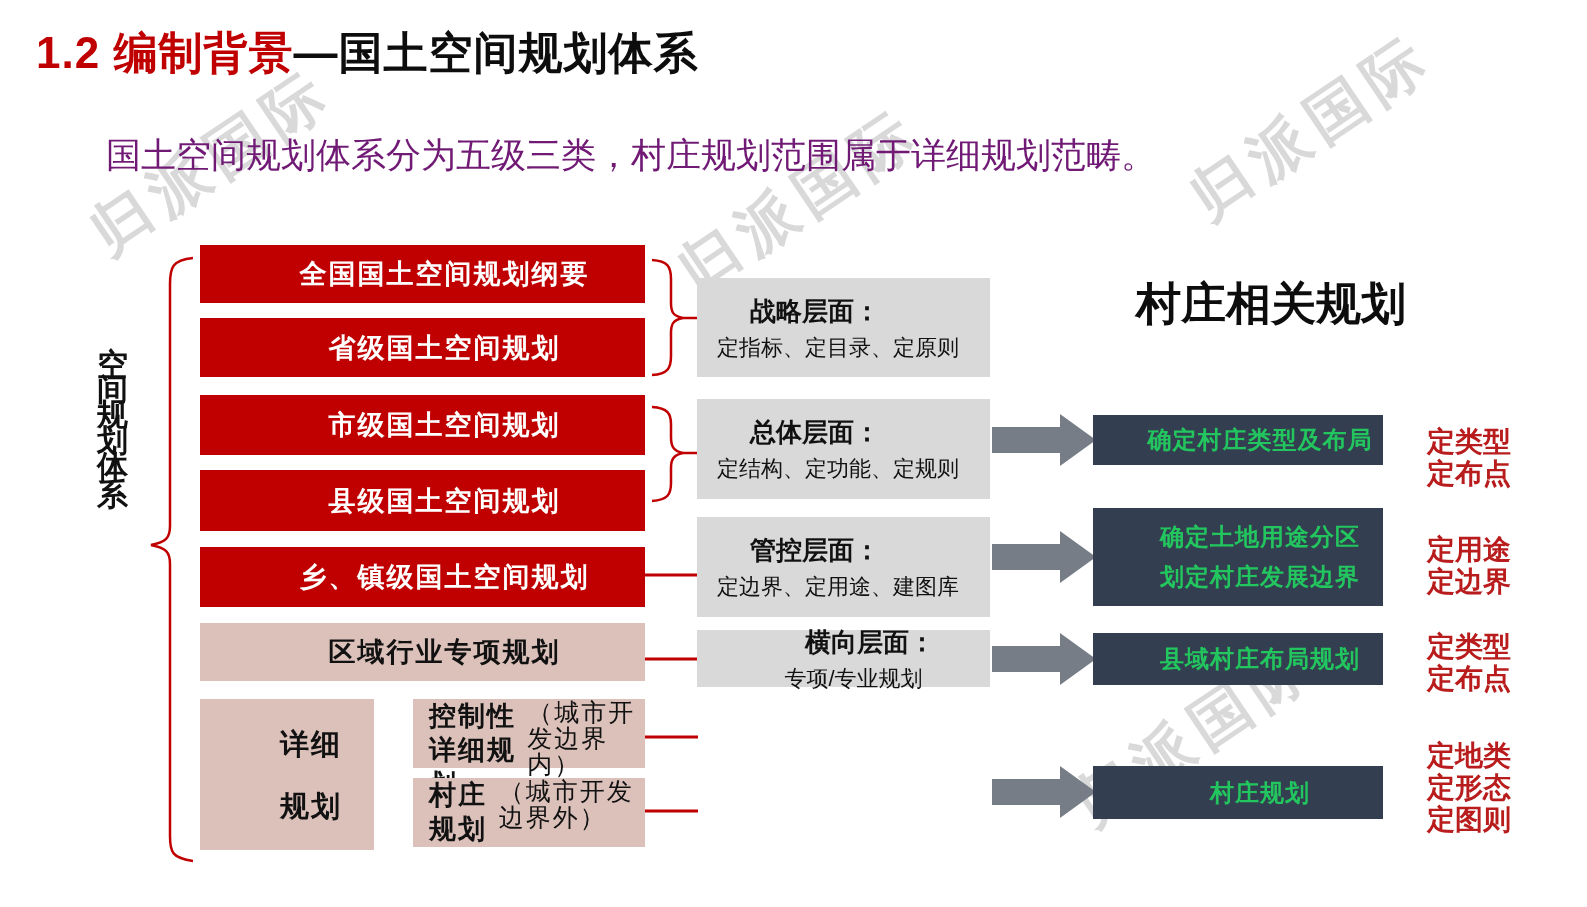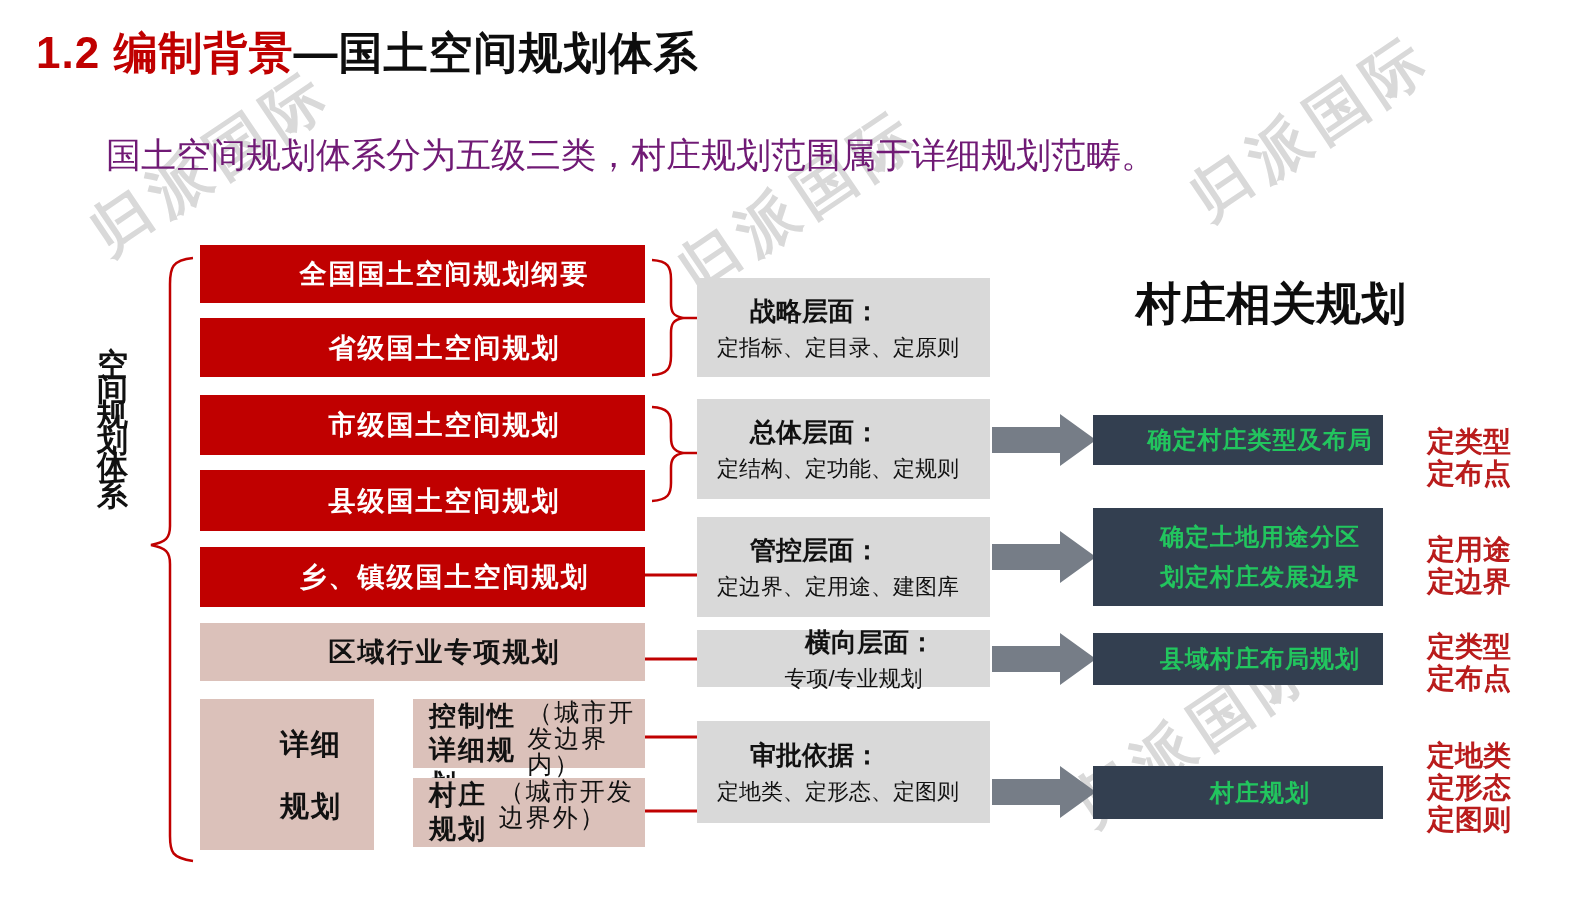--- a/index.html
+++ b/index.html
@@ -125,24 +125,20 @@
     <div class="g-detail">定结构、定功能、定规则</div>
   </div>
   <div class="box box-gray" style="left:697px;top:517px;width:293px;height:100px;">
     <div class="g-head">管控层面：</div>
     <div class="g-detail">定边界、定用途、建图库</div>
   </div>
   <div class="box box-gray inline-row" style="left:697px;top:630px;width:293px;height:57px;">
     <span class="g-head">横向层面：</span>
       <span class="g-detail">专项/专业规划</span>
   </div>
-  <div class="box box-gray" style="left:697px;top:721px;width:293px;height:102px;">
-    <div class="g-head">审批依据：</div>
-    <div class="g-detail">定地类、定形态、定图则</div>
-  </div>
 
   <div class="village-title">村庄相关规划</div>
 
   <div class="box box-dark" style="left:1093px;top:415px;width:290px;height:50px;">
     <div class="d-line">确定村庄类型及布局</div>
   </div>
   <div class="box box-dark" style="left:1093px;top:508px;width:290px;height:98px;">
     <div class="d-line">确定土地用途分区</div>
     <div class="d-line">划定村庄发展边界</div>
   </div>

